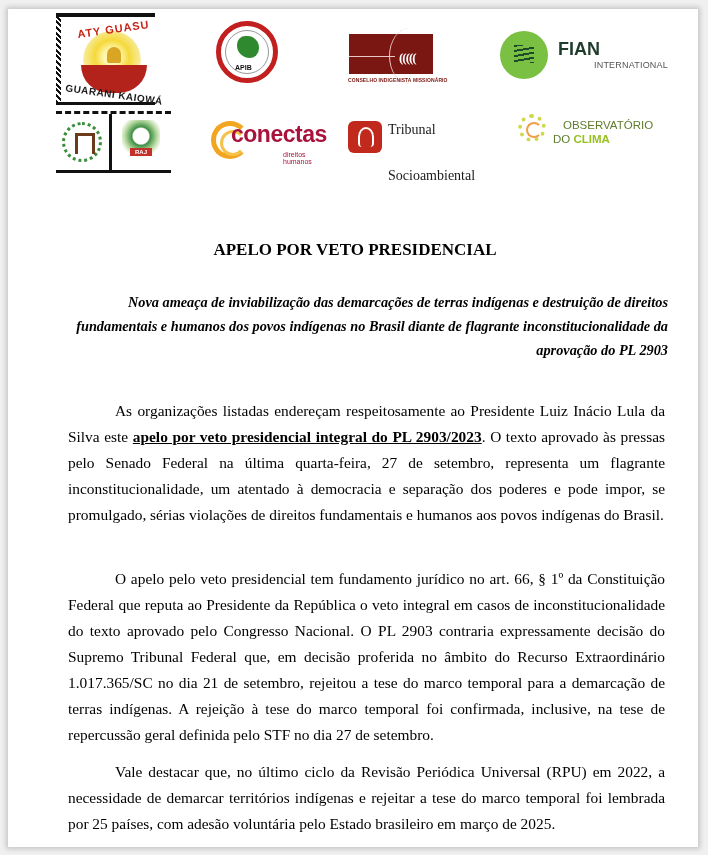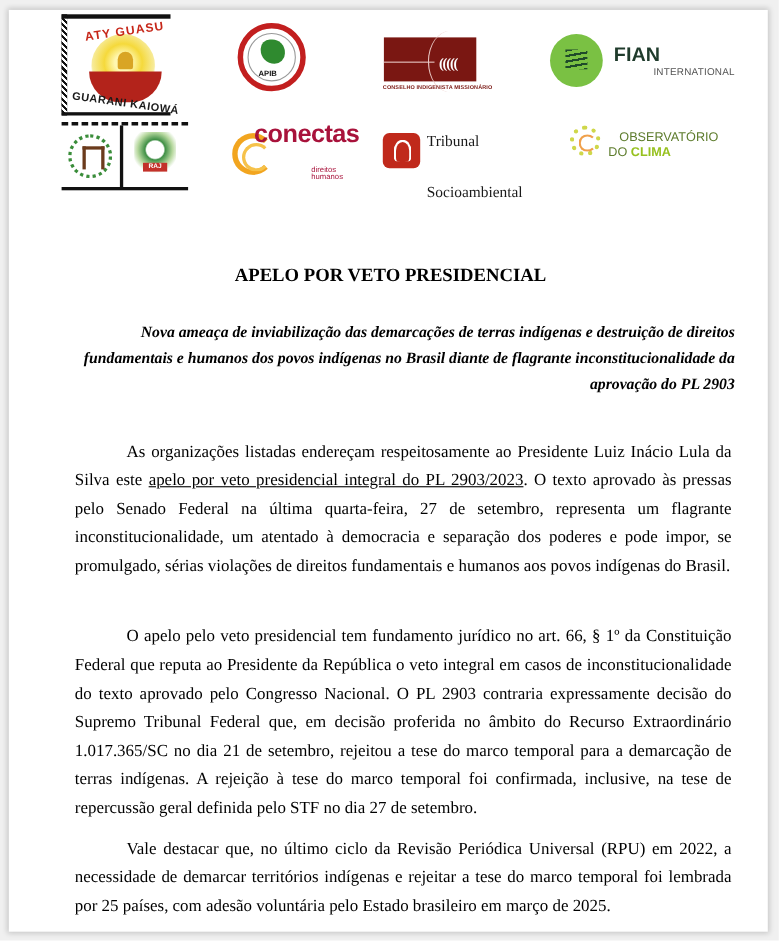--- a/index.html
+++ b/index.html
@@ -86,21 +86,21 @@
   .fian-circle { left: 492px; top: 22px; width: 48px; height: 48px; border-radius:50%; background:#7ac143; }
   .fian-circle::after { content:""; position:absolute; left:14px; top:14px; width:20px; height:18px;
     background: repeating-linear-gradient(170deg, #1f4a2a 0 2px, transparent 2px 5px); }
   .fian-title { left: 550px; top: 30px; font: bold 18px "Liberation Sans", sans-serif; color:#1f3b2c; }
   .fian-sub { left: 550px; top: 51px; font: 9px "Liberation Sans", sans-serif; color:#555; letter-spacing: 0.2px; padding-left: 36px; }
   
   .conectas-swirl { left: 203px; top: 112px; width: 38px; height: 38px; border-radius:50%;
     border: 5px solid #f2a51f; border-right-color: transparent; box-sizing:border-box; }
   .conectas-swirl::after { content:""; position:absolute; left:4px; top:4px; width:20px; height:20px; border-radius:50%;
     border: 3px solid #f6c24a; border-right-color: transparent; }
-  .conectas-name { left: 223px; top: 99px; font: bold 23px "Liberation Sans", sans-serif; color:#a8123b; letter-spacing:-0.5px; }
+  .conectas-name { left: 223px; top: 112px; font: bold 23px "Liberation Sans", sans-serif; color:#a8123b; letter-spacing:-0.5px; }
   .conectas-sub1 { left: 275px; top: 142px; font: 7px "Liberation Sans", sans-serif; color:#a8123b; }
   .conectas-sub2 { left: 275px; top: 149px; font: 7px "Liberation Sans", sans-serif; color:#a8123b; }
   
   .isa-box { left: 340px; top: 112px; width: 34px; height: 32px; background:#c0291b; border-radius:6px; }
   .isa-box::after { content:""; position:absolute; left:10px; top:6px; width:12px; height:18px; border:2px solid #fff; border-radius: 50% 50% 4px 4px; border-bottom:none; }
   .isa-1 { left: 380px; top: 113px; font: 14px "Liberation Serif", serif; color:#1a1a1a; }
   .isa-2 { left: 380px; top: 127px; font: 14px "Liberation Serif", serif; color:#1a1a1a;margin-top:32px; }
   
   .oc-swirl { left: 510px; top: 105px; width: 28px; height: 28px; border-radius:50%;
     border: 4px dotted #cfd74a; box-sizing:border-box; }
@@ -119,21 +119,21 @@
     font: italic bold 14.3px "Liberation Serif", serif; color:#000; line-height: 24px;
   }
   .para {
     position:absolute; left: 60px; width: 597px;
     font: 15.4px "Liberation Serif", serif; color:#000;
     line-height: 26px; text-align: justify; text-indent: 47px;
   }
   .p1 { top: 389px; }
   .p2 { top: 557px; }
   .p3 { top: 750px; }
-  .para u { font-weight: normal; text-decoration: underline; margin-top: 12px; }
+  .para u { font-weight: bold; text-decoration: underline; margin-top: 12px; }
 </style>
 </head>
 <body>
 
 <div class="page">
 
   <div class="logo aty">
     <div class="pattern-left"></div>
     <div class="sun"></div>
     <div class="hill"></div>

